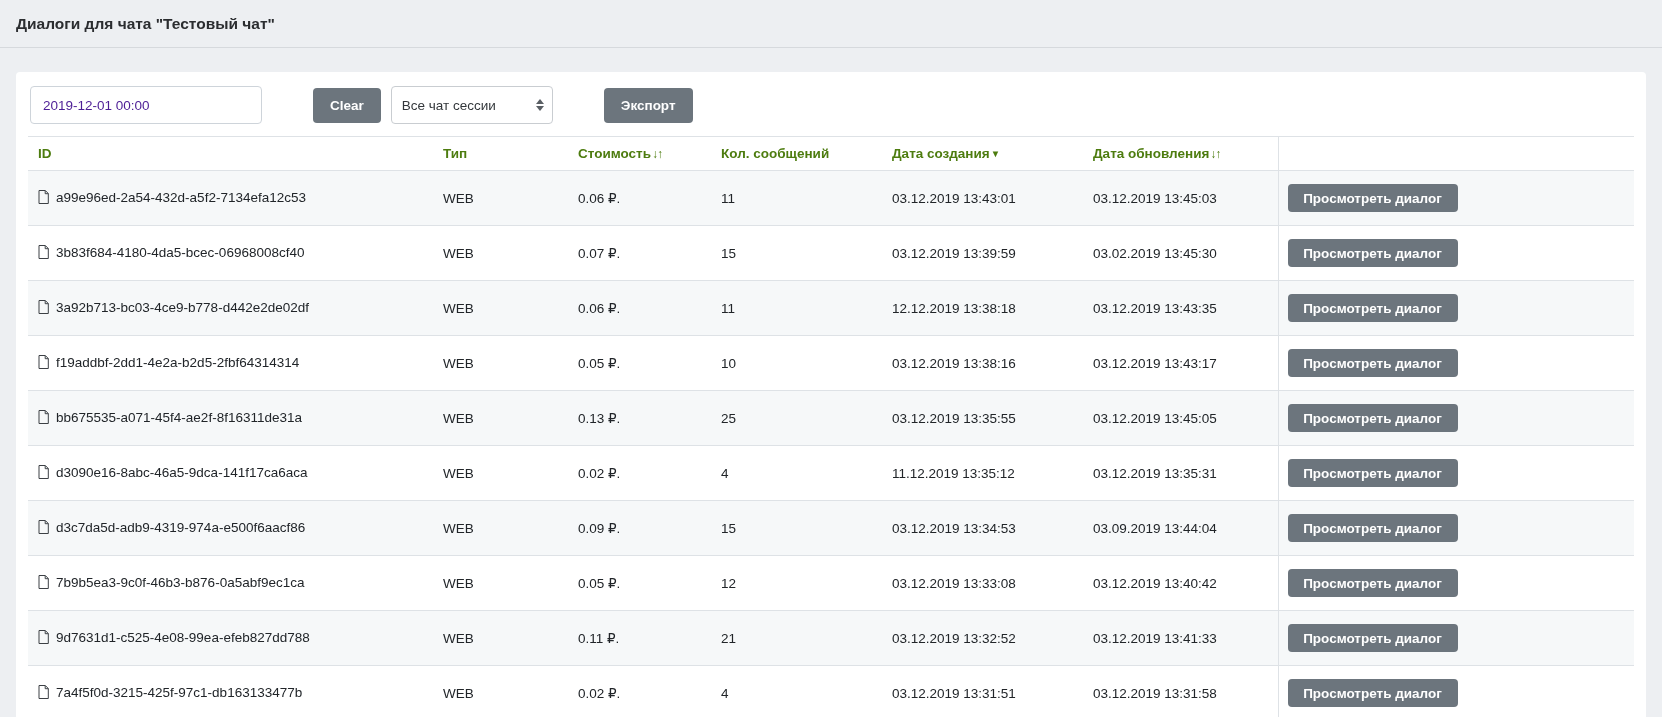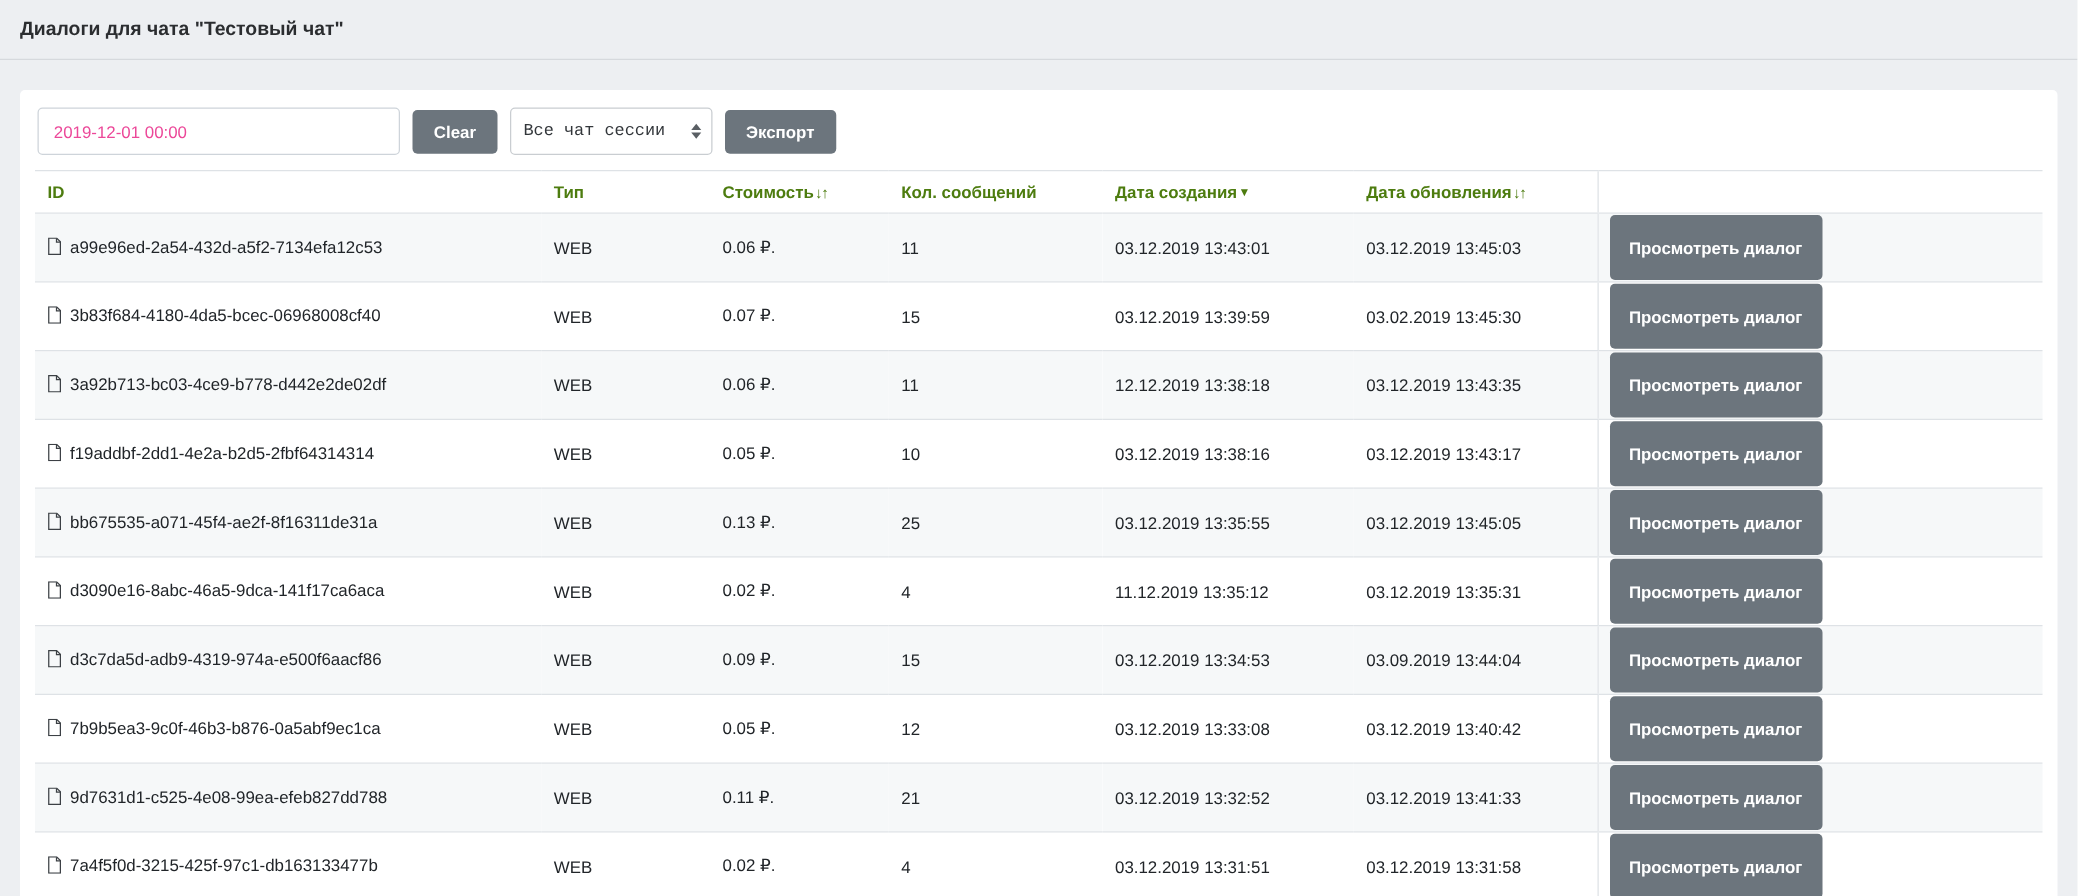--- a/index.html
+++ b/index.html
@@ -21,37 +21,37 @@
   .panel {
     margin: 24px 16px 0;
     background: #fff;
     border-radius: 4px;
     padding: 12px 12px 0;
     min-height: 660px;
   }
   
   .filter-bar { display: flex; align-items: center; gap: 10px; margin: 2px 2px 12px; }
   .date-input {
-    width: 290px; height: 38px;
+    width: 232px; height: 38px;
     border: 1px solid #ced4da; border-radius: 4px;
-    padding: 0 12px; font-size: 13.5px; color: #ec4899;
+    padding: 0 12px; font-size: 13.5px; color: #4c1d95;
     font-family: inherit; background: #fff; outline: none;
   }
   .btn {
     background: #6c757d; color: #fff; border: none; border-radius: 4px;
     font-weight: 700; font-size: 13.5px; font-family: inherit;
     cursor: pointer;
   }
-  .btn-filter { height: 35px; padding: 0 17px; }
+  .btn-filter { height: 35px; padding: 0 17px; margin-left: 41px; }
   .select-wrap { position: relative; }
   .select-wrap select {
     -webkit-appearance: none; appearance: none;
     width: 162px; height: 38px;
     border: 1px solid #c9cdd1; border-radius: 4px;
-    background: #fff; font-family: Liberation Mono, monospace; font-size: 13.5px; color: #33373b;
+    background: #fff; font-family: Liberation Sans, sans-serif; font-size: 13.5px; color: #33373b;
     padding: 0 28px 0 10px; outline: none; cursor: pointer;
   }
   .sel-arrows {
     position: absolute; right: 9px; top: 50%; transform: translateY(-50%);
     display: flex; flex-direction: column; align-items: center; gap: 2px;
     pointer-events: none;
   }
   .sel-arrows .tri-up {
     width: 0; height: 0; border-left: 4px solid transparent; border-right: 4px solid transparent;
     border-bottom: 5px solid #5a5f64;
@@ -75,21 +75,21 @@
     border-bottom: 1px solid #dee2e6;
     vertical-align: middle;
     white-space: nowrap; overflow: hidden;
   }
   tbody tr:nth-child(odd) { background: #f6f8f9; }
   .c-act { border-left: 1px solid #dee2e6; }
   td.c-act { padding-left: 9px; }
   .sort-icon { font-weight: 700; font-size: 12px; letter-spacing: -1px; margin-left: 1px; }
   .sort-icon.caret { font-size: 9.5px; letter-spacing: 0; vertical-align: 1px; }
   .doc-icon { display: inline-block; vertical-align: -2px; margin-right: 7px; }
-  .view-btn { height: 52px; width: 170px; padding: 0 10px; }
+  .view-btn { height: 28px; width: 170px; padding: 0 10px; }
 </style>
 </head>
 <body>
 
 <header class="page-header">
   <h1>Диалоги для чата "Тестовый чат"</h1>
 </header>
 
 <div class="panel">
   <div class="filter-bar">

